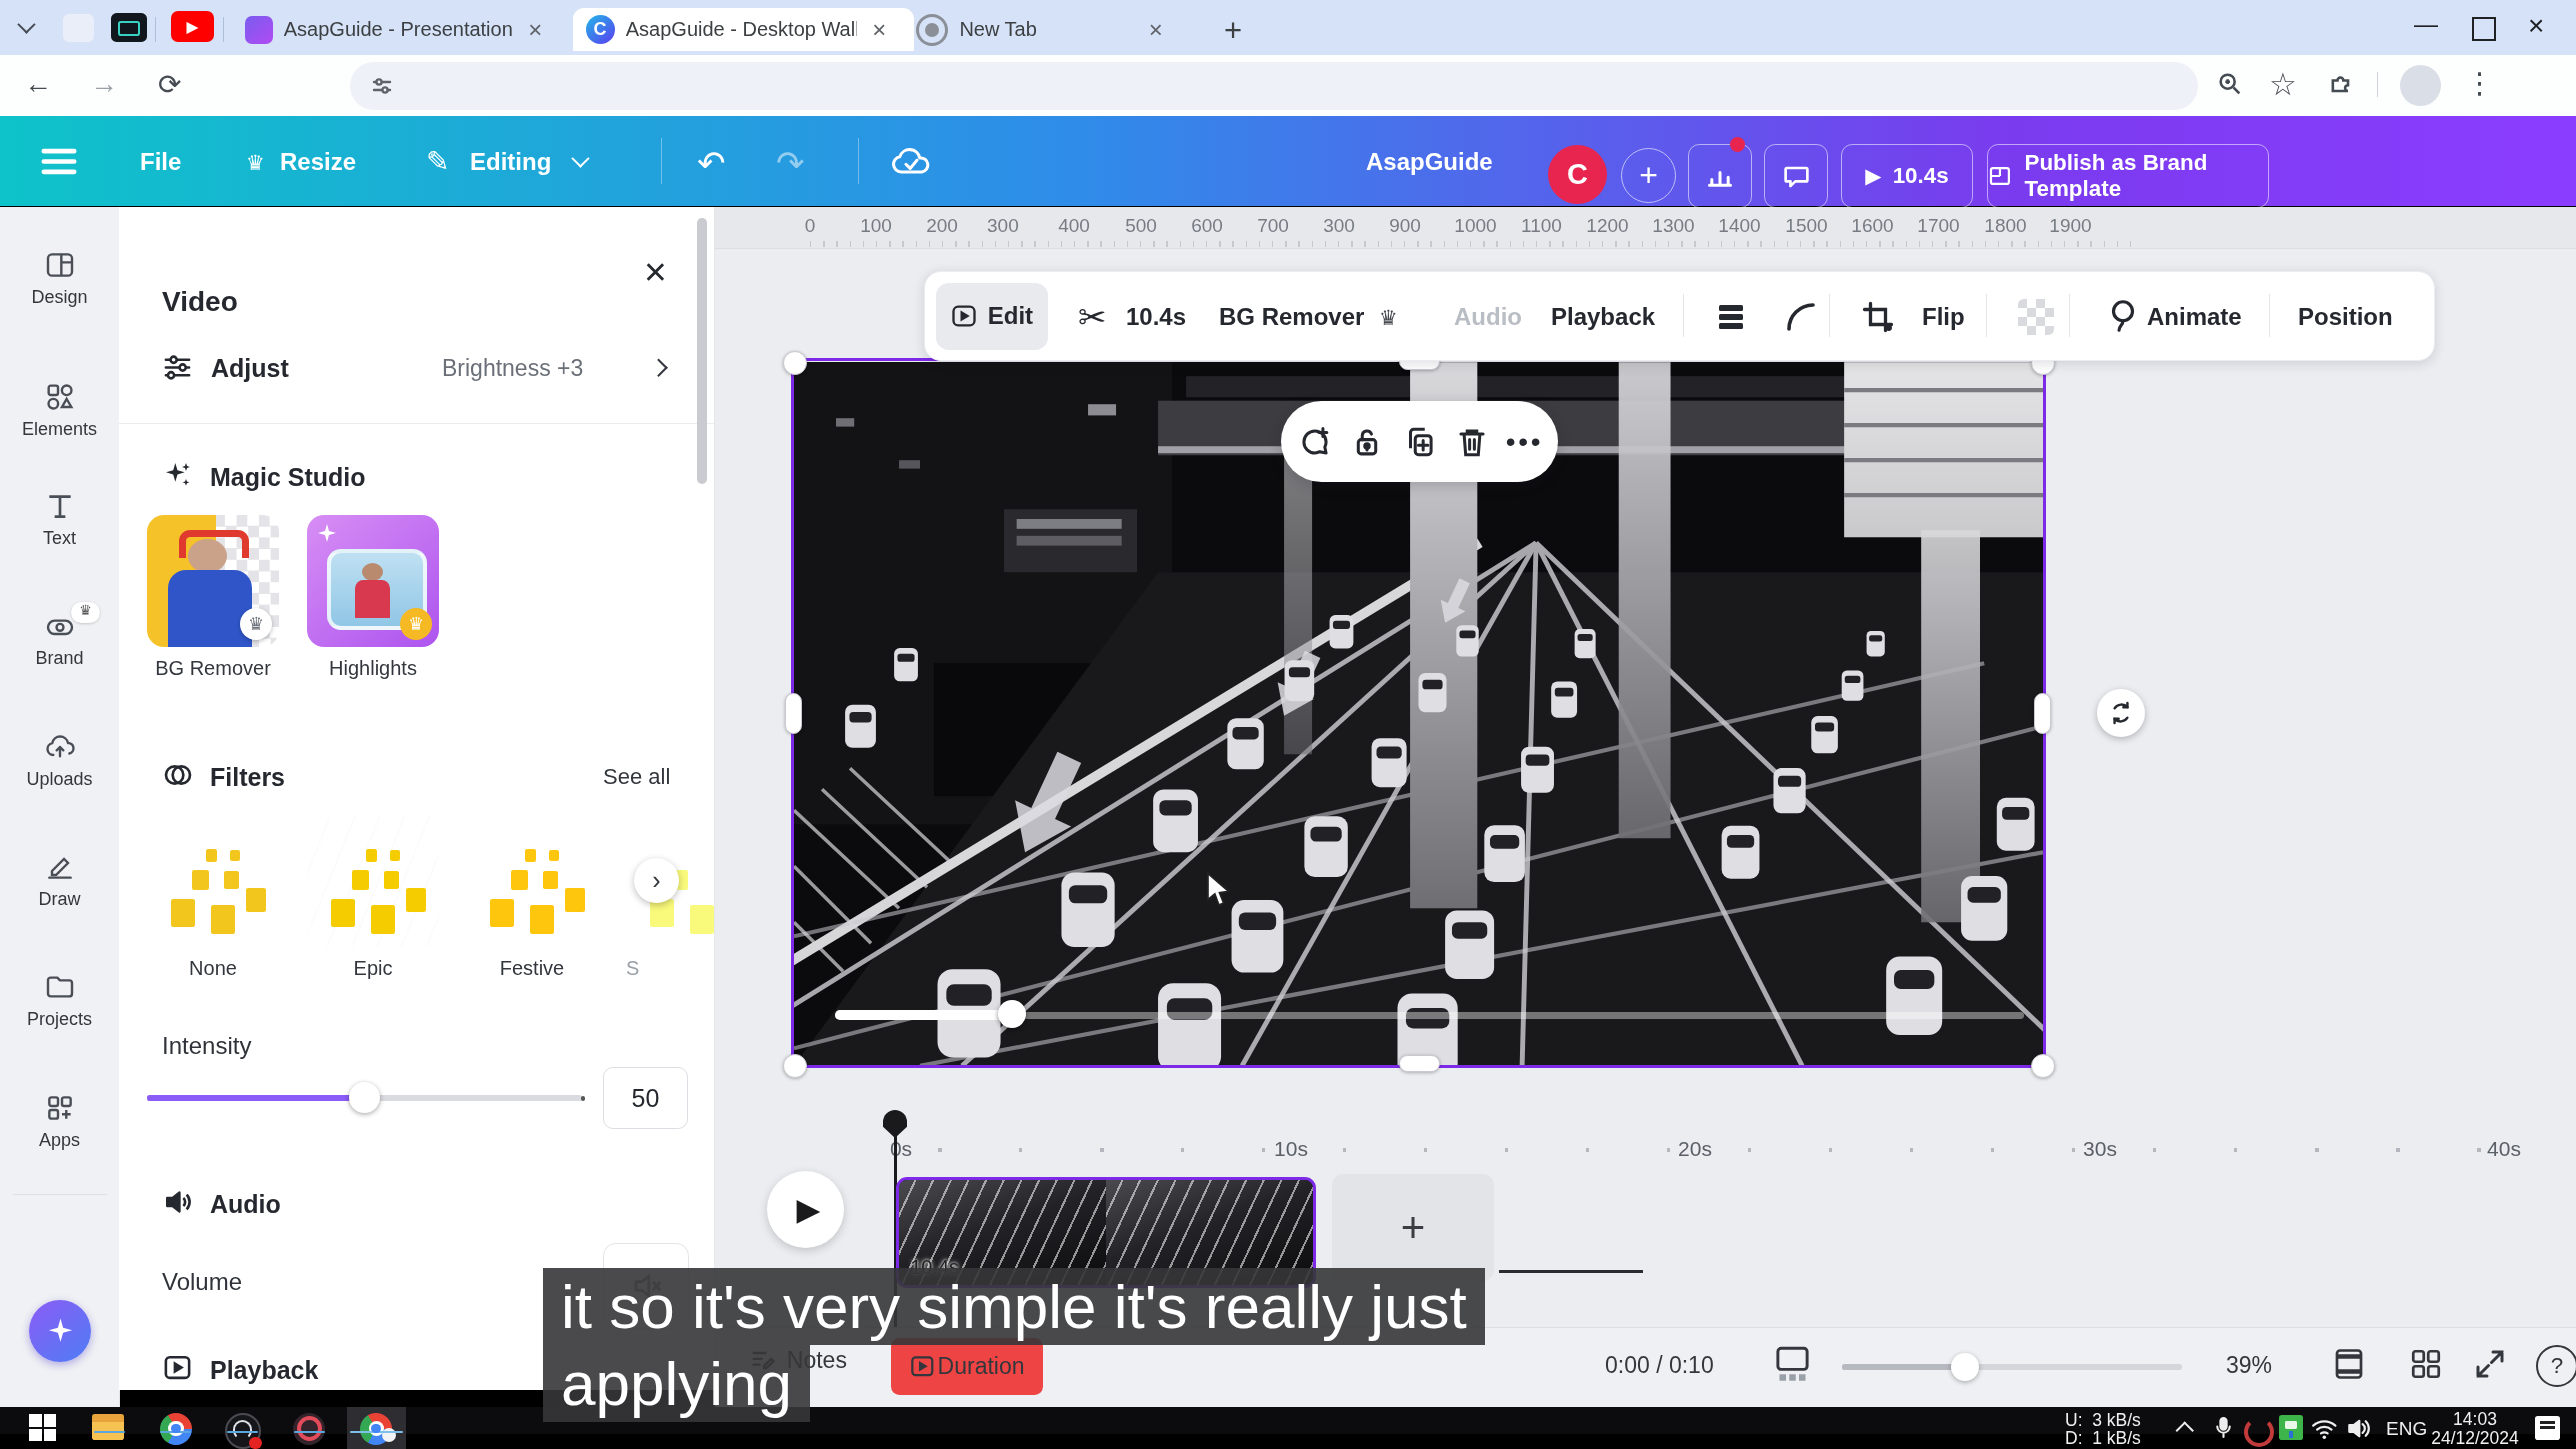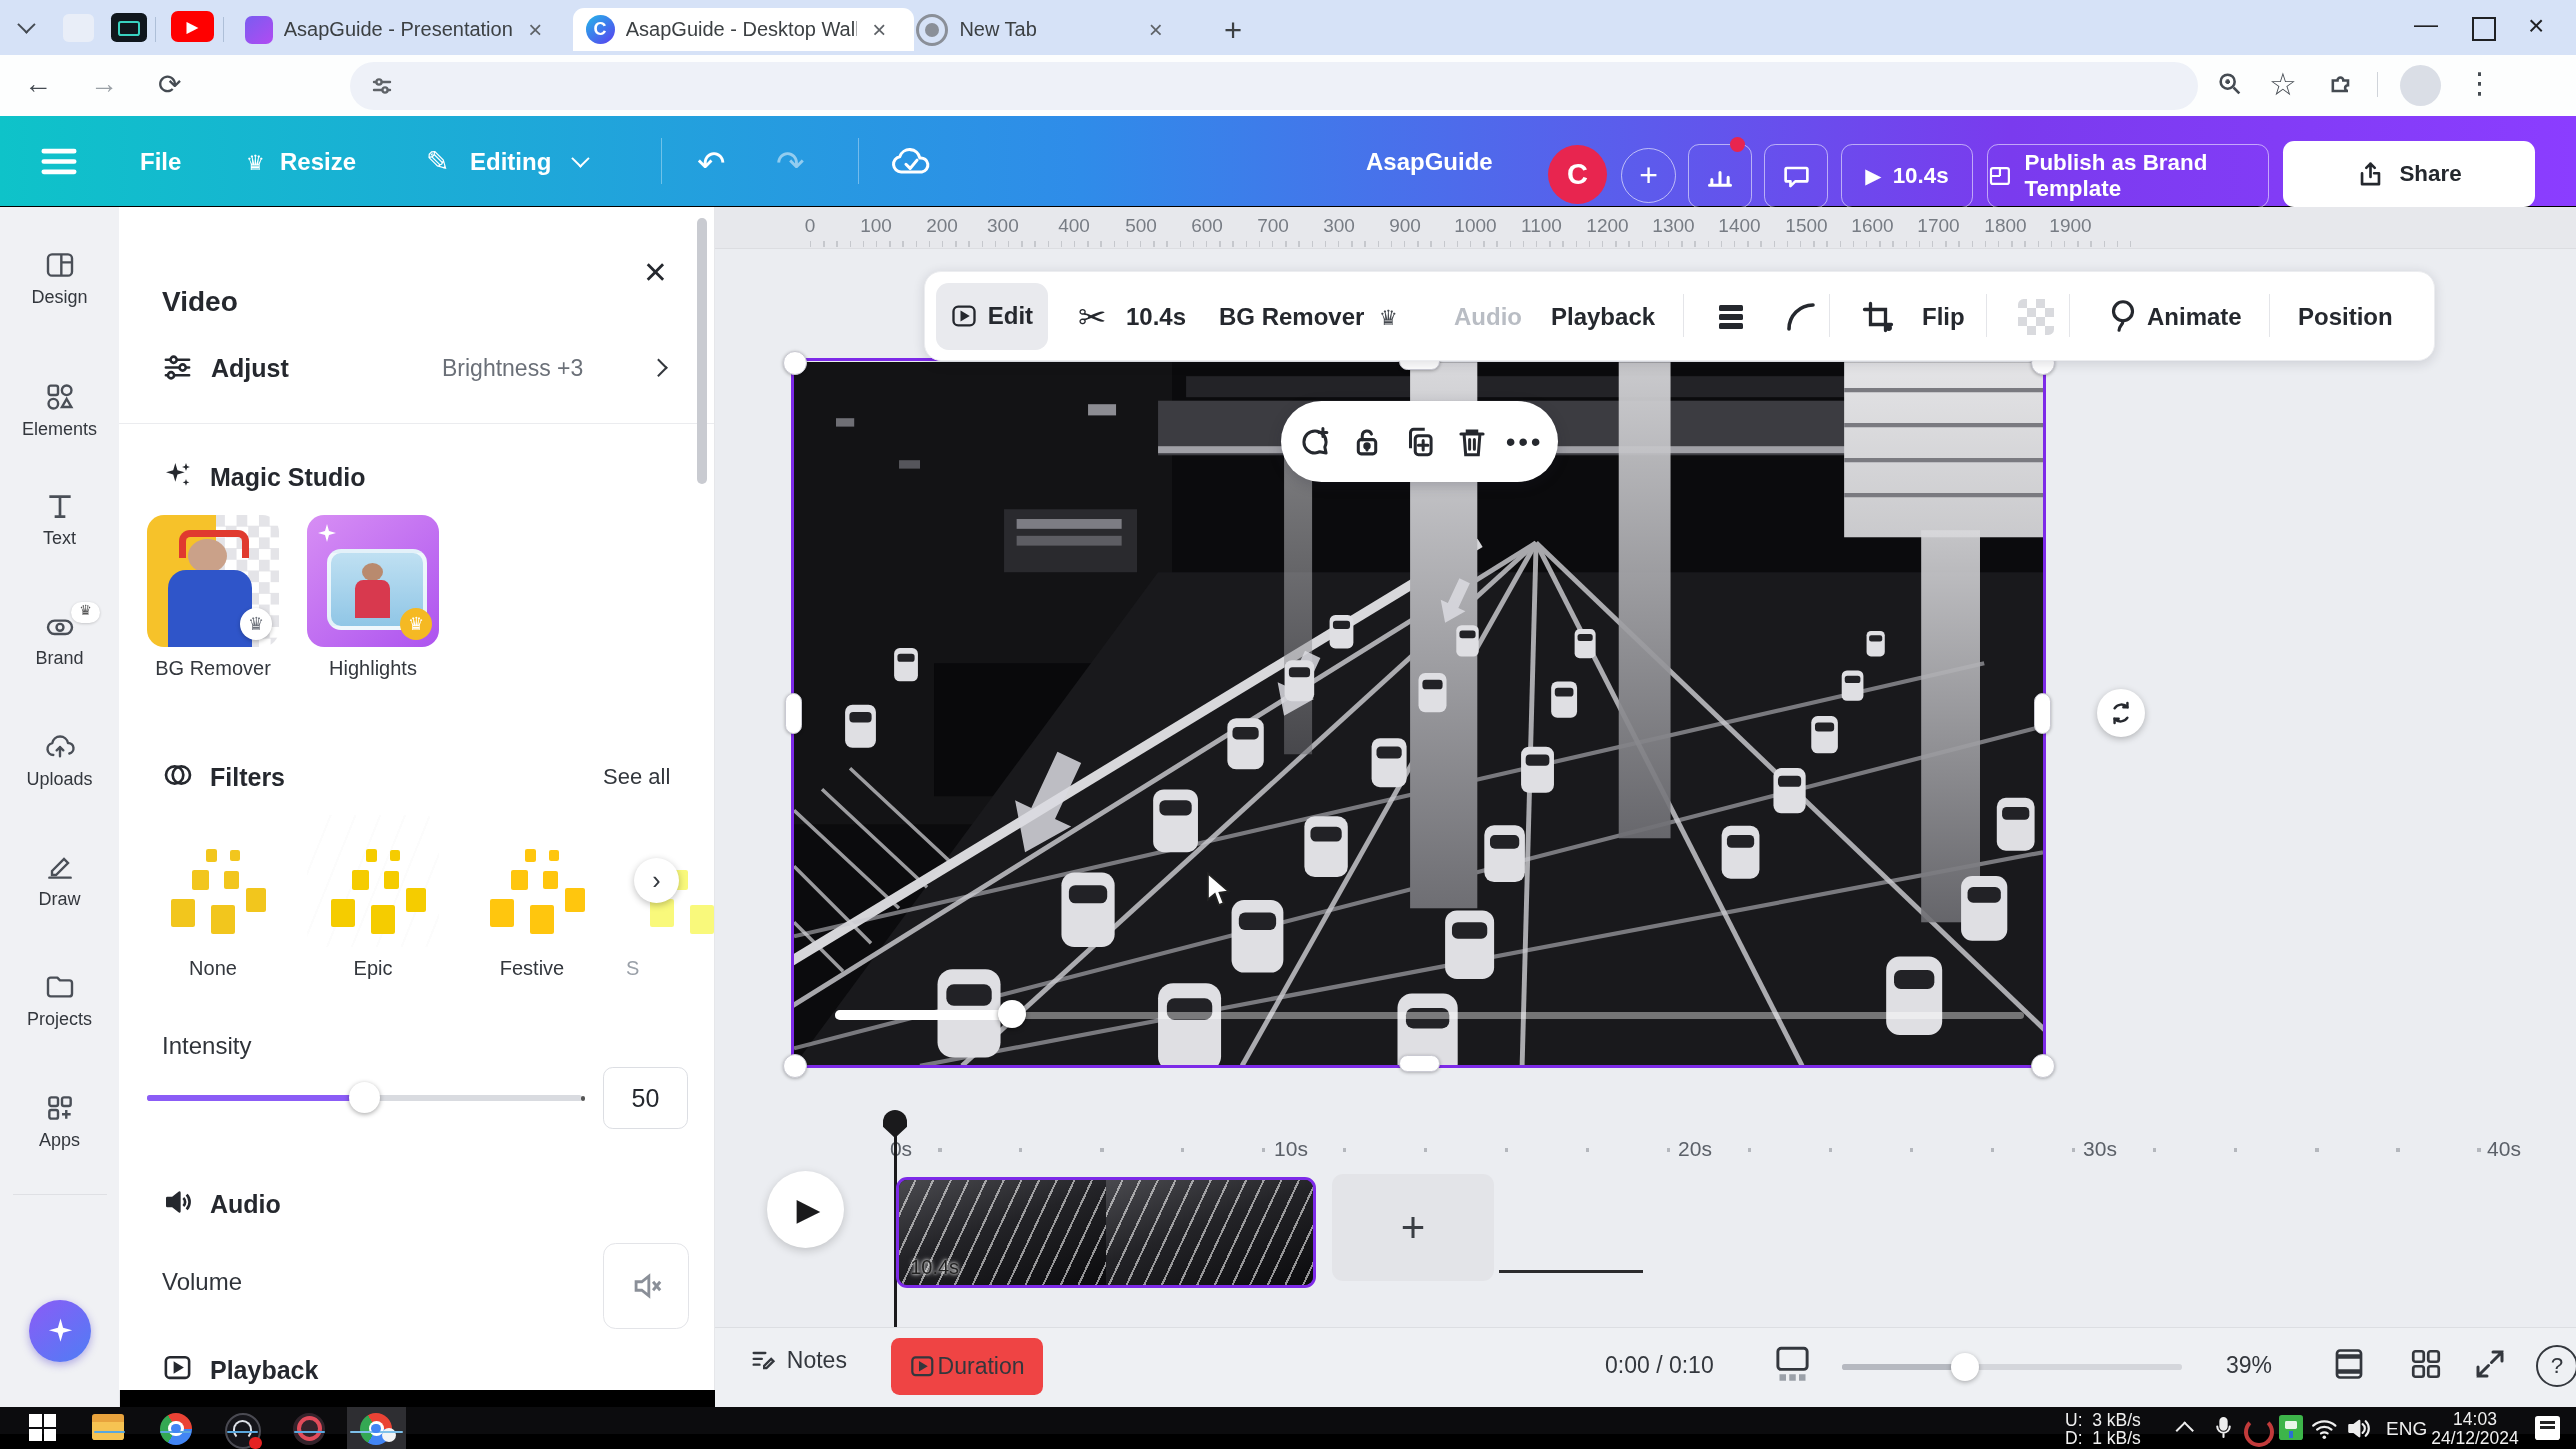--- a/index.html
+++ b/index.html
@@ -216,27 +216,20 @@
     <div class="a pill" style="left:1841px;top:28px;width:130px;gap:11.2px;">
       <span style="font-size:21px;">▶</span>
       <span>10.4s</span>
     </div>
     <div class="a pill" style="left:1987px;top:28px;width:280px;gap:12.6px;">
       <svg class="ic" width="28" height="28" viewBox="0 0 24 24" fill="none" stroke="#fff" stroke-width="2.2" stroke-linejoin="round">
           <rect x="3" y="4" width="18" height="16" rx="2"></rect>
           <path d="M12 4v8M3 12h9"></path>
         </svg>
       <span>Publish as Brand Template</span>
-    </div>
-    <div class="a pill" style="left:2283px;top:25px;width:252px;height:66px;background:#fff;border:none;gap:14px;">
-      <svg class="ic" width="29" height="29" viewBox="0 0 24 24" fill="none" stroke="#24282e" stroke-width="2.2" stroke-linecap="round" stroke-linejoin="round">
-          <path d="M12 14V3M8.5 6.5L12 3l3.5 3.5"></path>
-          <path d="M5 11v9h14v-9h-4"></path>
-        </svg>
-      <span style="color:#24282e;">Share</span>
     </div>
   </div>
 
   <div class="a rail">
     <div class="a ritem" style="top:42px;">
       <svg class="rico ic" viewBox="0 0 24 24" fill="none" stroke="#4a4f57" stroke-width="1.8">
           <rect x="3" y="4" width="18" height="16" rx="3"></rect>
           <path d="M13 4v16M13 10h8"></path>
         </svg>
       <span class="lbl">Design</span>
@@ -717,20 +710,24 @@
         <rect x="13.5" y="3.5" width="7" height="7" rx="1.5"></rect>
         <rect x="3.5" y="13.5" width="7" height="7" rx="1.5"></rect>
         <rect x="13.5" y="13.5" width="7" height="7" rx="1.5"></rect>
       </svg>
     <svg class="a ic" style="left:1757px;top:18px;" width="36" height="36" viewBox="0 0 24 24" fill="none" stroke="#33373d" stroke-width="2" stroke-linecap="round">
         <path d="M14 4h6v6M10 20H4v-6M20 4l-7 7M4 20l7-7"></path>
       </svg>
     <div class="a" style="left:1821px;top:17px;width:38px;height:38px;border:2.1px solid #33373d;border-radius:50%;display:flex;align-items:center;justify-content:center;font-size:22.4px;color:#33373d;">?</div>
   </div>
 
+  <div class="a" style="left:543px;top:1268px;z-index:50;">
+    <div class="cap">it so it's very simple it's really just</div>
+    <div class="cap" style="display:inline-block;">applying</div>
+  </div>
 
   <div class="a taskbar">
     <div class="a" style="left:29px;top:7px;width:28px;height:28px;display:grid;grid-template-columns:12.6px 12.6px;grid-template-rows:12.6px 12.6px;gap:2.1px;">
       <i style="background:#fff;"></i>
         <i style="background:#fff;"></i>
         <i style="background:#fff;"></i>
         <i style="background:#fff;"></i>
     </div>
     <div class="a" style="left:92px;top:7px;width:32px;height:28px;">
       <div style="width:32px;height:8.4px;background:#e8a33d;border-radius:2.8px 2.8px 0 0;"></div>

